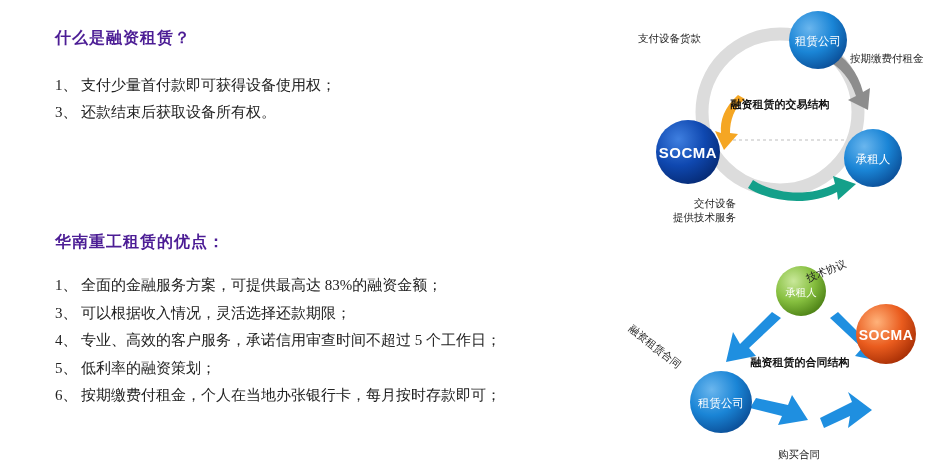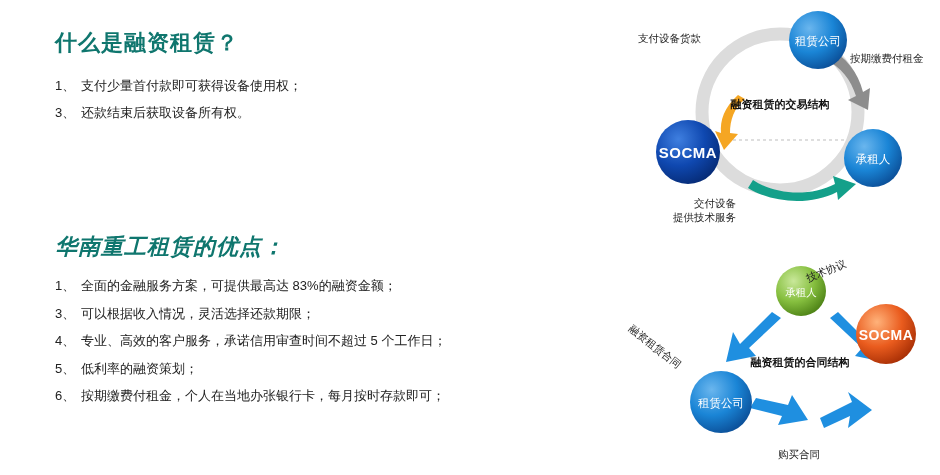--- a/index.html
+++ b/index.html
@@ -22,55 +22,55 @@
   }
   
   .text-col {
     position: absolute;
     left: 0;
     top: 0;
     width: 620px;
     height: 475px;
   }
   .section-title {
-    font-size: 22px;
+    font-size: 16px;
     font-weight: bold;
-    color: #0f766e;
+    color: #4c1d95;
     letter-spacing: 1px;
   }
   .section-1-title {
     position: absolute;
     left: 55px;
     top: 28px;
   }
   .section-2-title {
     position: absolute;
     left: 55px;
     top: 232px;
-    font-style: italic;
   }
   .list {
     position: absolute;
     list-style: none;
     margin: 0;
     padding: 0;
   }
   .list-1 {
     left: 55px;
     top: 72px;
   }
   .list-2 {
     left: 55px;
     top: 272px;
   }
   .list li {
-    font-size: 13px;
+    font-size: 15px;
     color: #222;
     line-height: 27px;
     white-space: nowrap;
+    font-family: Liberation Serif, serif;
   }
   .list-2 li {
     line-height: 27.5px;
   }
   .li-num {
     display: inline-block;
     min-width: 26px;
   }
   
   .diagrams {

